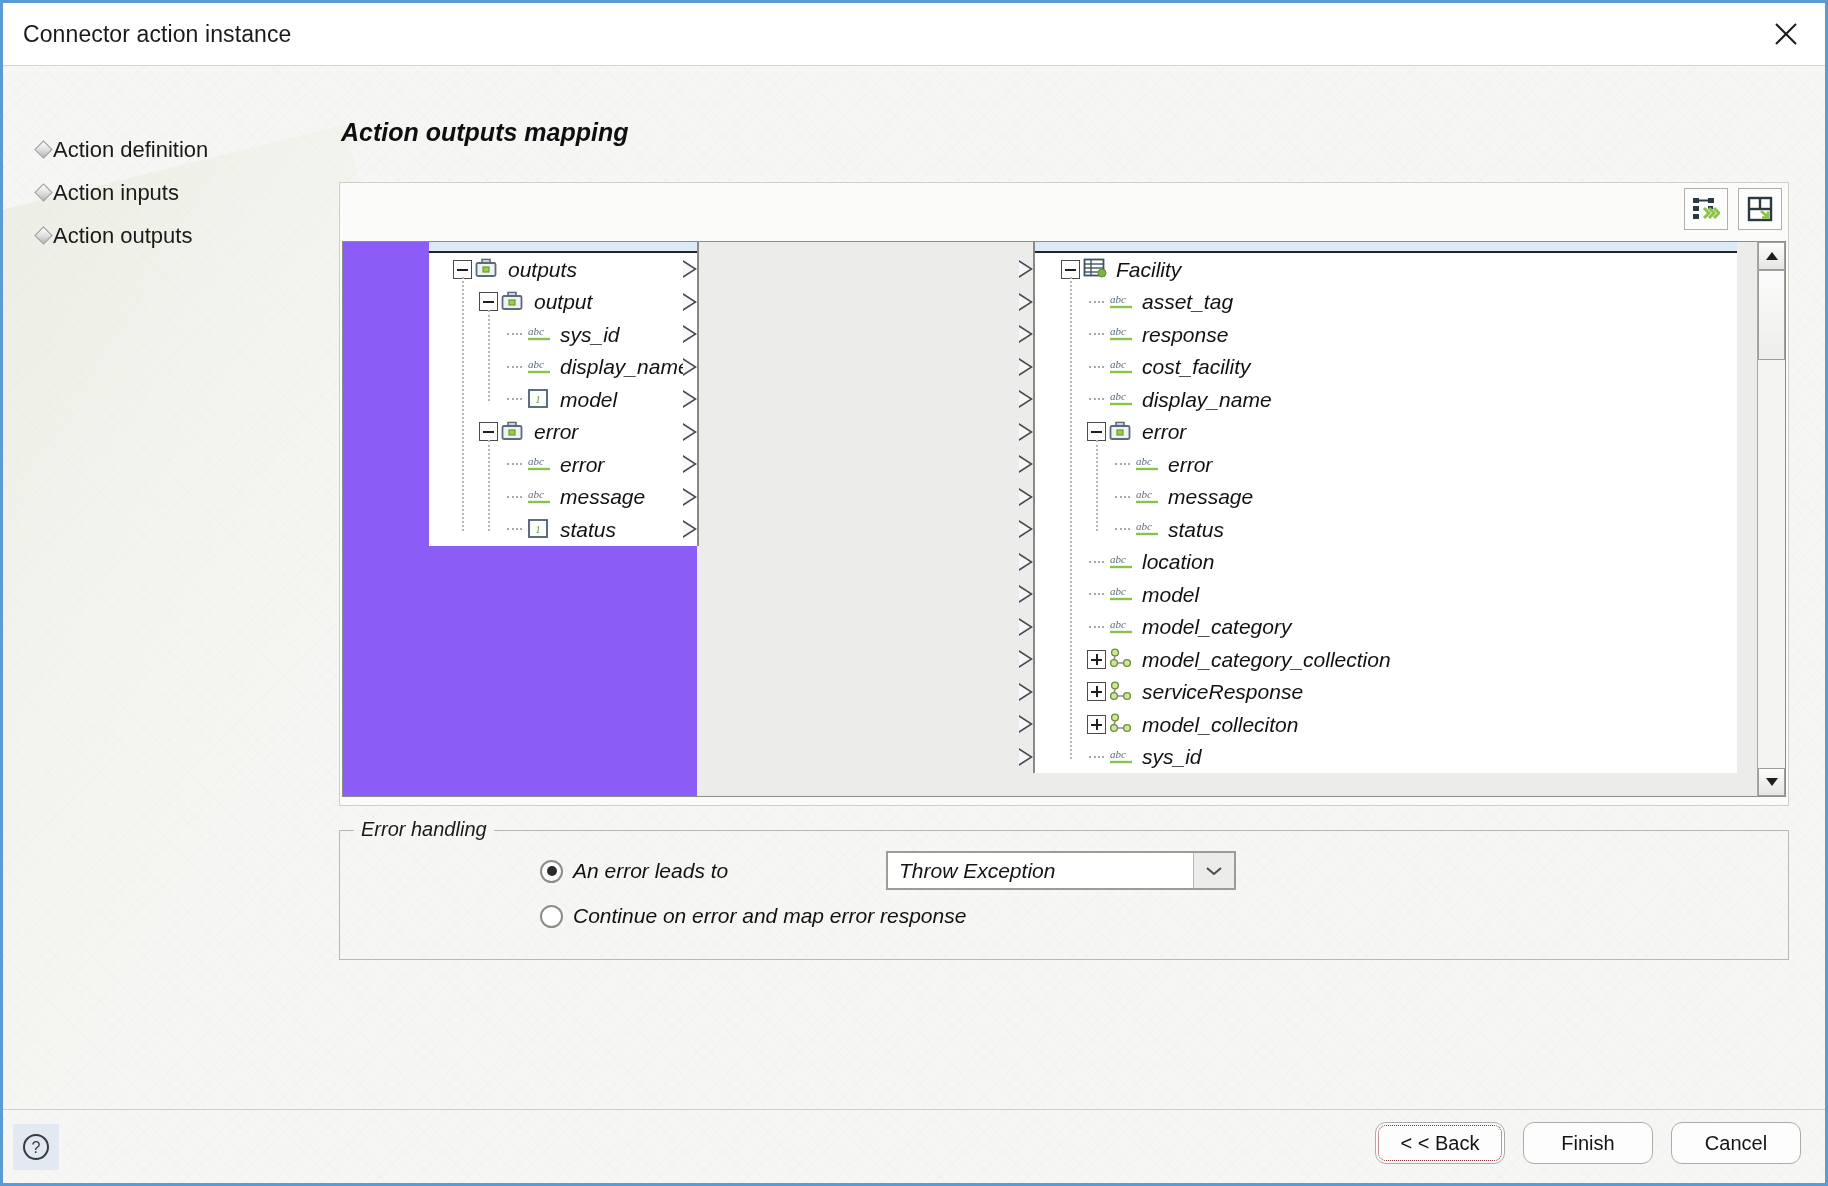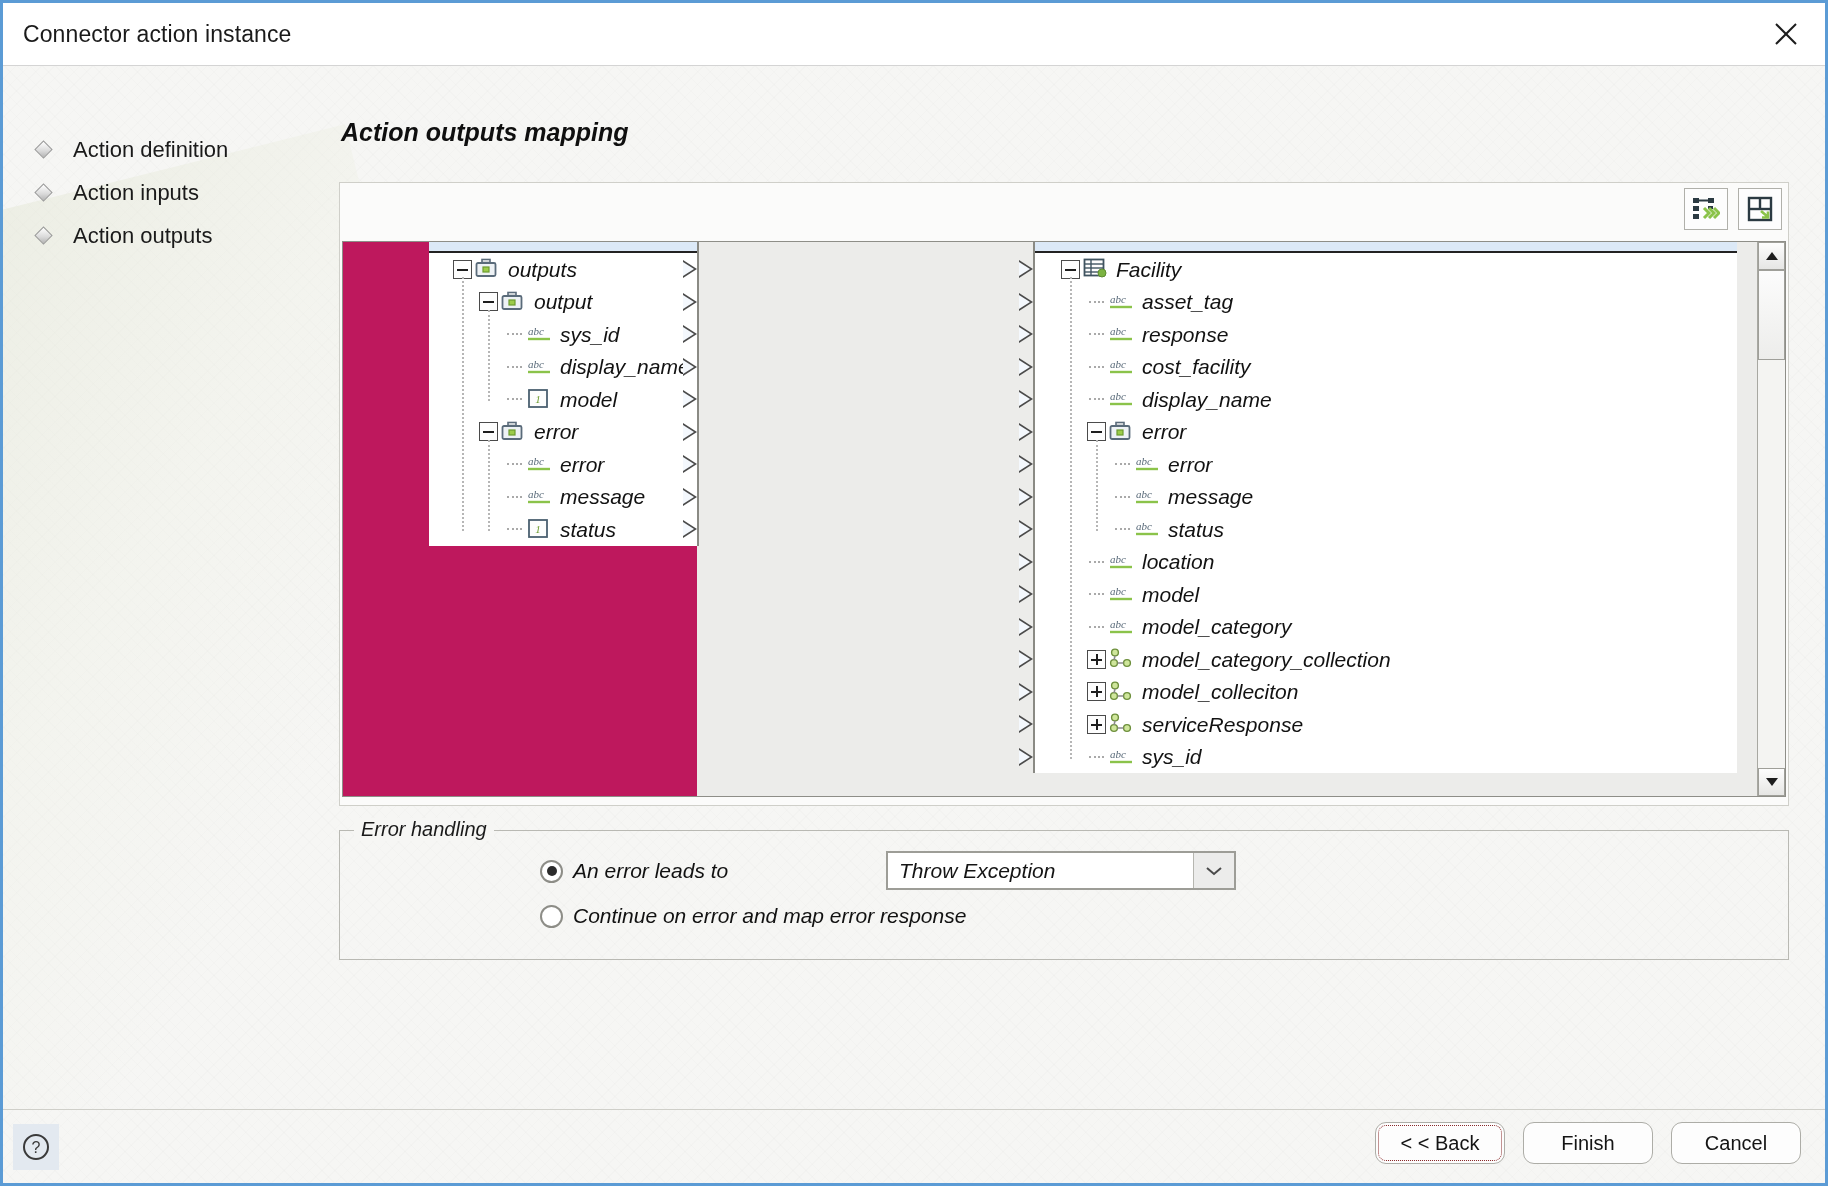--- a/index.html
+++ b/index.html
@@ -65,21 +65,21 @@
 
   
   .nav {
     position: absolute;
     left: 34px; top: 62px;
     width: 270px;
   }
   .nav-item {
     display: flex;
     align-items: center;
-    gap: 23px;
+    gap: 3px;
     height: 43px;
     font-size: 22px;
     color: #1a1a1a;
     cursor: pointer;
   }
   .nav-bullet {
     width: 13px; height: 13px;
     flex: 0 0 13px;
     transform: rotate(45deg);
     background: linear-gradient(135deg,#ffffff 0%, #d9d9d9 60%, #b4b4b4 100%);
@@ -129,21 +129,21 @@
     position: absolute;
     left: 2px; top: 58px;
     right: 2px; bottom: 8px;
     border: 1px solid #8e8e88;
     background: #ffffff;
     display: flex;
   }
   .mapper-canvas {
     position: relative;
     flex: 1 1 auto;
-    background: #be185d;
+    background: #8b5cf6;
     overflow: hidden;
   }
   
   .mid-lane {
     position: absolute;
     left: 354px; top: 0;
     right: 0; bottom: 0;
     background: #ececea;
   }
 
@@ -666,33 +666,33 @@
                 <div class="row">
                   <span style="flex: 0 0 52px;"></span>
                   <span class="exp plus"></span>
                   <svg class="ico" width="26" height="22" viewBox="0 0 26 22">
                     <circle cx="6" cy="4.5" r="3.4" fill="#cfe69b" stroke="#6d8f3c" stroke-width="1.4"></circle>
                     <circle cx="18" cy="15" r="3.4" fill="#cfe69b" stroke="#6d8f3c" stroke-width="1.4"></circle>
                     <circle cx="5" cy="15" r="3.4" fill="#cfe69b" stroke="#6d8f3c" stroke-width="1.4"></circle>
                     <line x1="6" y1="8" x2="5" y2="12" stroke="#8a8a8a" stroke-width="1.5"></line>
                     <line x1="8.5" y1="15" x2="14.5" y2="15" stroke="#8a8a8a" stroke-width="1.5"></line>
                   </svg>
-                  <span class="row-label">model_colleciton</span>
+                  <span class="row-label">serviceResponse</span>
                 </div>
                 <div class="row">
                   <span style="flex: 0 0 52px;"></span>
                   <span class="exp plus"></span>
                   <svg class="ico" width="26" height="22" viewBox="0 0 26 22">
                     <circle cx="6" cy="4.5" r="3.4" fill="#cfe69b" stroke="#6d8f3c" stroke-width="1.4"></circle>
                     <circle cx="18" cy="15" r="3.4" fill="#cfe69b" stroke="#6d8f3c" stroke-width="1.4"></circle>
                     <circle cx="5" cy="15" r="3.4" fill="#cfe69b" stroke="#6d8f3c" stroke-width="1.4"></circle>
                     <line x1="6" y1="8" x2="5" y2="12" stroke="#8a8a8a" stroke-width="1.5"></line>
                     <line x1="8.5" y1="15" x2="14.5" y2="15" stroke="#8a8a8a" stroke-width="1.5"></line>
                   </svg>
-                  <span class="row-label">serviceResponse</span>
+                  <span class="row-label">model_colleciton</span>
                 </div>
                 <div class="row">
                   <span style="flex: 0 0 52px;"></span>
                   <span class="stub"></span>
                   <svg class="ico" width="26" height="22" viewBox="0 0 26 22">
                     <text x="1" y="12" font-size="11" fill="#5a6b7a" font-family="Liberation Serif, serif">abc</text>
                     <line x1="1" y1="16" x2="23" y2="16" stroke="#8bc34a" stroke-width="2.4"></line>
                   </svg>
                   <span class="row-label">sys_id</span>
                 </div>

